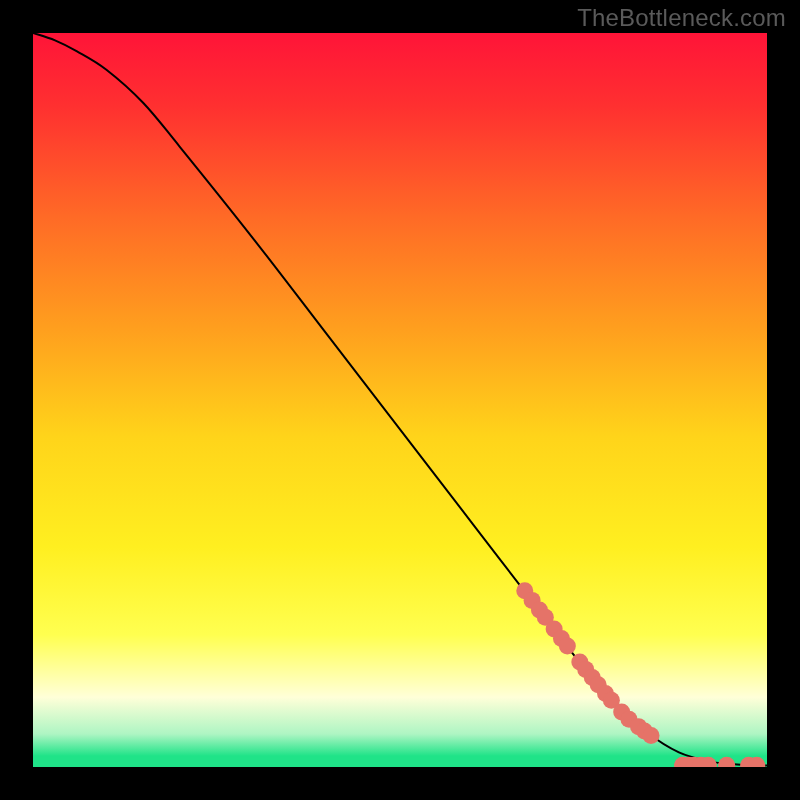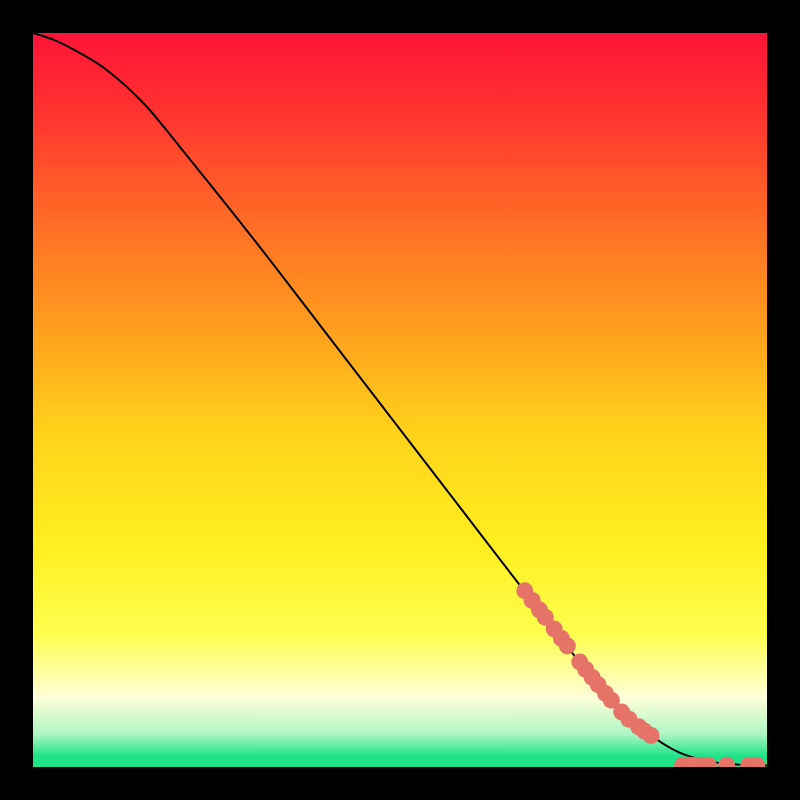--- a/index.html
+++ b/index.html
@@ -26,20 +26,21 @@
     top: 33px;
     width: 734px;
     height: 734px;
   }
   svg { display: block; }
 </style>
 </head>
 <body>
 
 <div class="stage">
+  <div class="watermark">TheBottleneck.com</div>
   <div class="plot">
     <svg id="chart-svg" width="734" height="734" viewBox="0 0 734 734">
       <defs>
         <linearGradient id="bg-grad" x1="0" y1="0" x2="0" y2="1">
             <stop offset="0.00%" stop-color="#ff1438"></stop>
             <stop offset="10.00%" stop-color="#ff3030"></stop>
             <stop offset="25.00%" stop-color="#ff6a26"></stop>
             <stop offset="40.00%" stop-color="#ff9e1e"></stop>
             <stop offset="55.00%" stop-color="#ffd41a"></stop>
             <stop offset="70.00%" stop-color="#ffef20"></stop>

